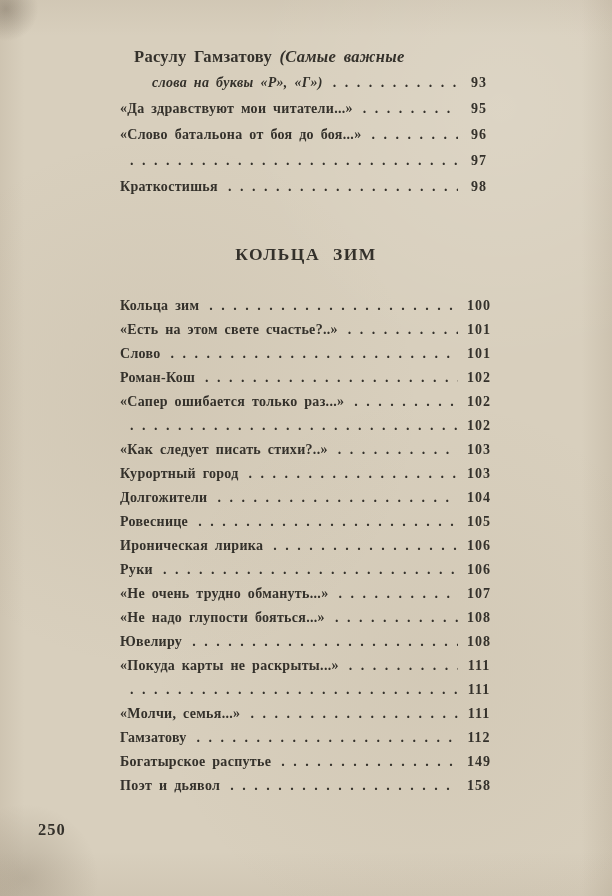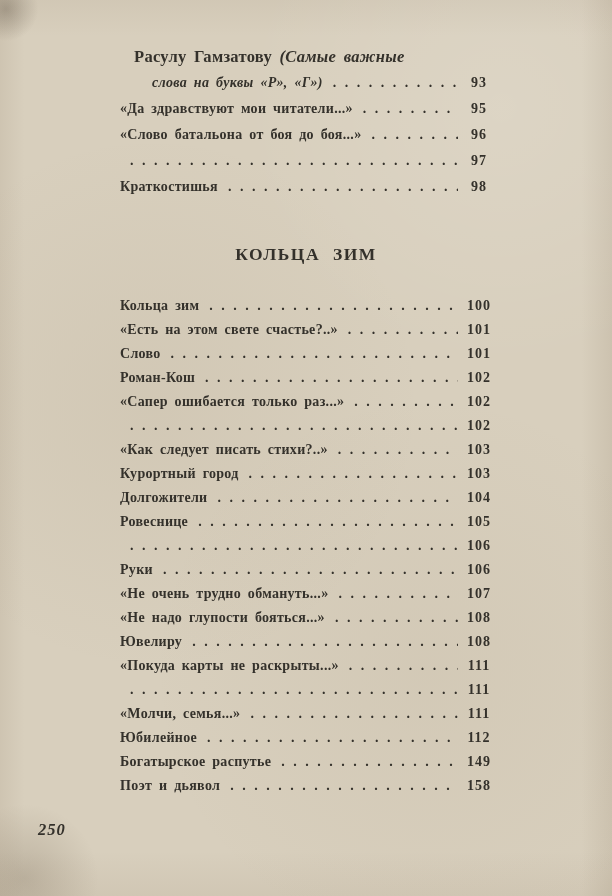--- a/index.html
+++ b/index.html
@@ -82,21 +82,20 @@
     line-height: 24px;
   }
   .section-list { margin-top: 28px; }
   .footer-page-number {
     position: absolute;
     left: 38px;
     top: 820px;
     font-size: 16.5px;
     font-weight: bold;
     letter-spacing: 1px;
-    font-style: italic;
   }
 </style>
 </head>
 <body>
 
 <div class="page">
   <div class="content">
 
     <div class="first-line1">
       <span>Расулу Гамзатову</span>
@@ -176,20 +175,21 @@
           <span class="toc-title">Долгожители</span>
           <span class="leader">. . . . . . . . . . . . . . . . . . . . . . . . . . . . . . . . . . . . . . . . </span>
           <span class="toc-page">104</span>
         </div>
         <div class="toc-row tight">
           <span class="toc-title">Ровеснице</span>
           <span class="leader">. . . . . . . . . . . . . . . . . . . . . . . . . . . . . . . . . . . . . . . . </span>
           <span class="toc-page">105</span>
         </div>
         <div class="toc-row tight">
+          <span class="toc-title">Ироническая лирика</span>
           <span class="leader">. . . . . . . . . . . . . . . . . . . . . . . . . . . . . . . . . . . . . . . . </span>
           <span class="toc-page">106</span>
         </div>
         <div class="toc-row tight">
           <span class="toc-title">Руки</span>
           <span class="leader">. . . . . . . . . . . . . . . . . . . . . . . . . . . . . . . . . . . . . . . . </span>
           <span class="toc-page">106</span>
         </div>
         <div class="toc-row tight">
           <span class="toc-title">«Не очень трудно обмануть...»</span>
@@ -214,21 +214,21 @@
         <div class="toc-row tight">
           <span class="leader">. . . . . . . . . . . . . . . . . . . . . . . . . . . . . . . . . . . . . . . . </span>
           <span class="toc-page">111</span>
         </div>
         <div class="toc-row tight">
           <span class="toc-title">«Молчи, семья...»</span>
           <span class="leader">. . . . . . . . . . . . . . . . . . . . . . . . . . . . . . . . . . . . . . . . </span>
           <span class="toc-page">111</span>
         </div>
         <div class="toc-row tight">
-          <span class="toc-title">Юбилейное</span>
+          <span class="toc-title">Гамзатову</span>
           <span class="leader">. . . . . . . . . . . . . . . . . . . . . . . . . . . . . . . . . . . . . . . . </span>
           <span class="toc-page">112</span>
         </div>
         <div class="toc-row tight">
           <span class="toc-title">Богатырское распутье</span>
           <span class="leader">. . . . . . . . . . . . . . . . . . . . . . . . . . . . . . . . . . . . . . . . </span>
           <span class="toc-page">149</span>
         </div>
         <div class="toc-row tight">
           <span class="toc-title">Поэт и дьявол</span>

